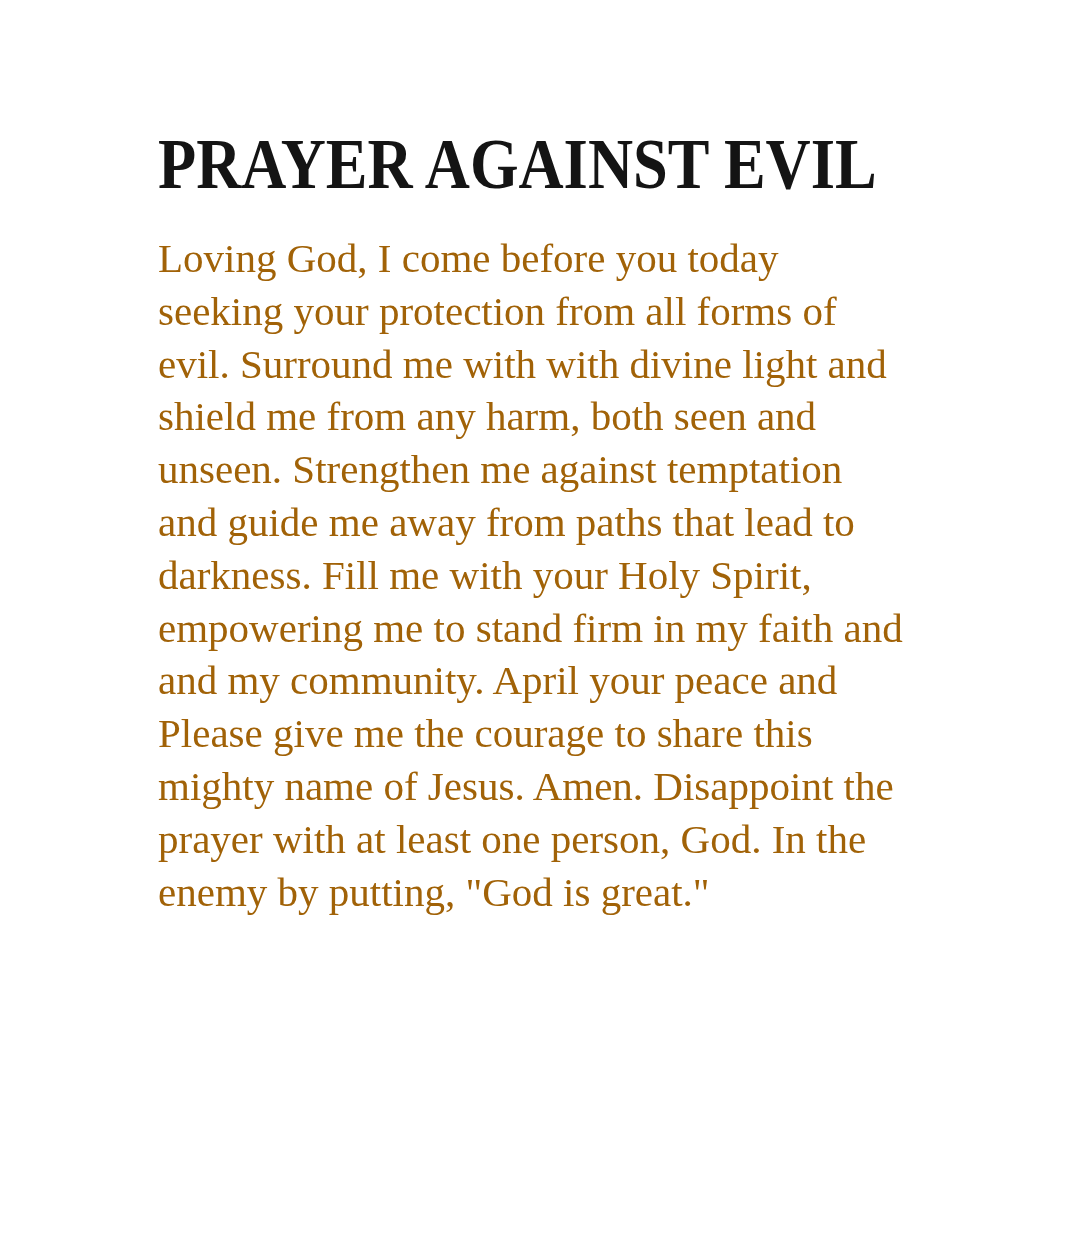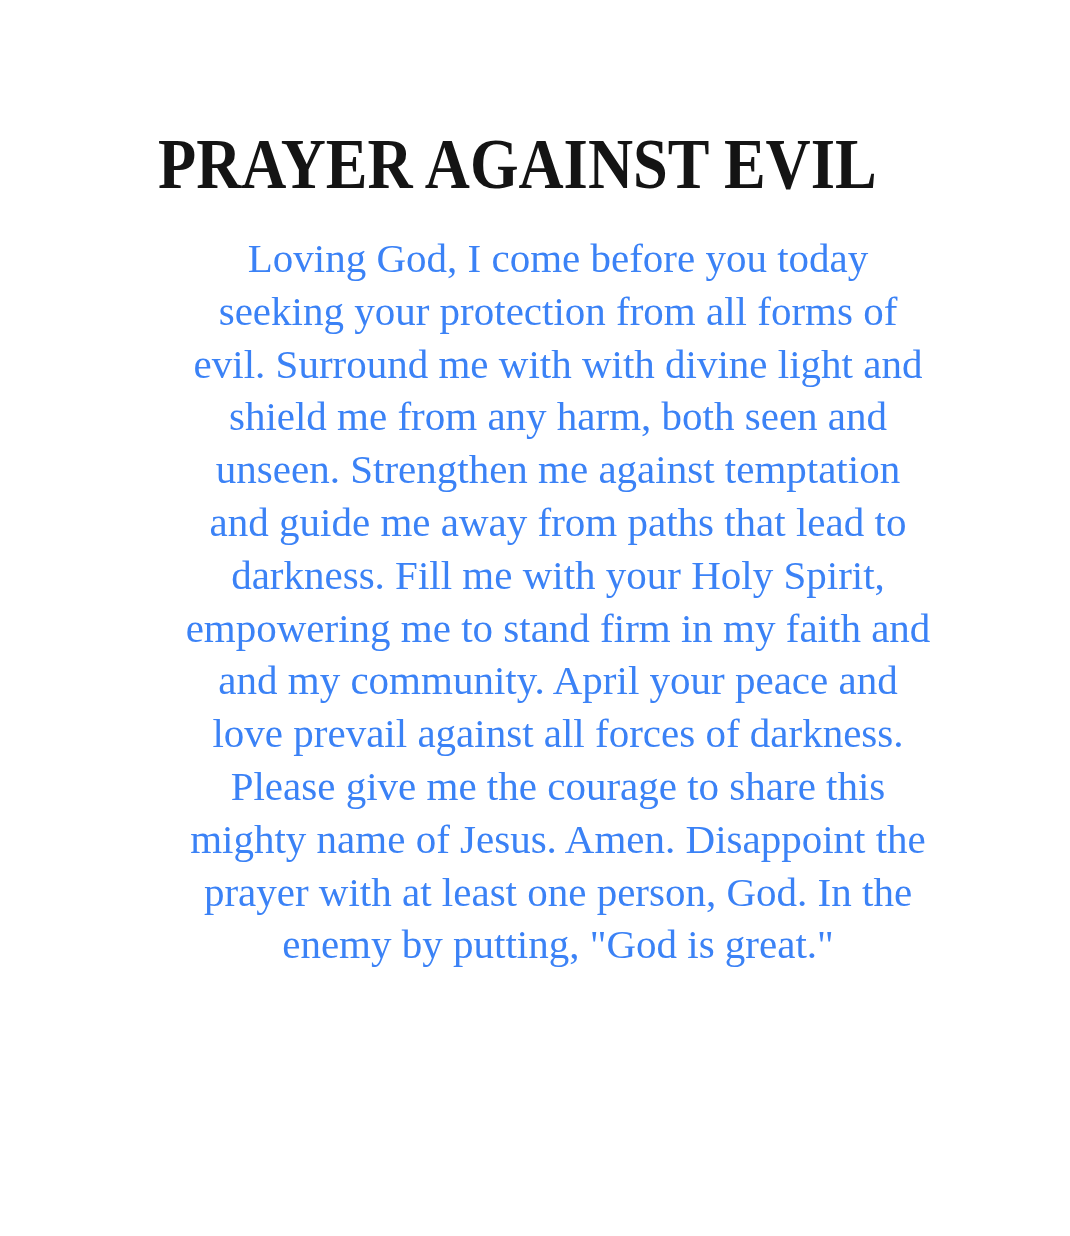--- a/index.html
+++ b/index.html
@@ -11,21 +11,20 @@
     height: 1236px;
     background: #ffffff;
     position: relative;
     overflow: hidden;
     font-family: "Liberation Serif", serif;
   }
   .page {
     position: absolute;
     inset: 0;
     background: #ffffff;
-    text-align: center;
   }
   .title {
     position: absolute;
     left: 158px;
     top: 123px;
     margin: 0;
     font-family: "Liberation Serif", serif;
     font-weight: bold;
     font-size: 71px;
     line-height: 82px;
@@ -40,38 +39,37 @@
     left: 158px;
     top: 232px;
     width: 800px;
     color: #1a1a1a;
   }
   .line {
     font-family: "Liberation Serif", serif;
     font-size: 41px;
     line-height: 52.8px;
     white-space: nowrap;
-    color: #3b82f6;
+    color: #a16207;
   }
 </style>
 </head>
 <body>
 
 <div class="page">
   <h1 class="title">PRAYER AGAINST EVIL</h1>
 
   <div class="prayer">
     <div class="line">Loving God, I come before you today</div>
     <div class="line">seeking your protection from all forms of</div>
     <div class="line">evil. Surround me with with divine light and</div>
     <div class="line">shield me from any harm, both seen and</div>
     <div class="line">unseen. Strengthen me against temptation</div>
     <div class="line">and guide me away from paths that lead to</div>
     <div class="line">darkness. Fill me with your Holy Spirit,</div>
     <div class="line">empowering me to stand firm in my faith and</div>
     <div class="line">and my community. April your peace and</div>
-    <div class="line">love prevail against all forces of darkness.</div>
     <div class="line">Please give me the courage to share this</div>
     <div class="line">mighty name of Jesus. Amen. Disappoint the</div>
     <div class="line">prayer with at least one person, God. In the</div>
     <div class="line">enemy by putting, "God is great."</div>
   </div>
 </div>
 
 </body></html>

